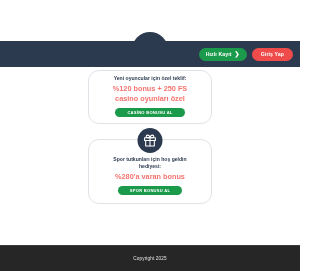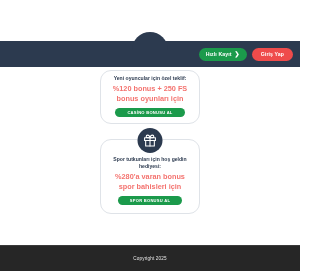--- a/index.html
+++ b/index.html
@@ -89,21 +89,21 @@
   
   .main {
     background: #ffffff;
     padding-top: 3px;
     display: flex;
     flex-direction: column;
     align-items: center;
   }
 
   .promo-card {
-    width: 100px;
+    width: 124px;
     box-sizing: border-box;
     border: 1px solid #dfe3e8;
     border-radius: 11px;
     background: #ffffff;
     display: flex;
     flex-direction: column;
     align-items: center;
     position: relative;
   }
 
@@ -208,21 +208,21 @@
     </button>
   </div>
 </div>
 
 <div class="main">
 
   <div class="promo-card card-casino">
     <p class="promo-lead">Yeni oyuncular için özel teklif:</p>
     <div class="promo-headline">
       <div>%120 bonus + 250 FS</div>
-      <div>bonus oyunları için</div>
+      <div>casino oyunları özel</div>
     </div>
     <button class="promo-cta">
       <span>CASİNO BONUSU AL</span>
     </button>
   </div>
 
   <div class="promo-card card-sports">
     <div class="gift-badge">
       <svg viewBox="0 0 24 24" fill="none" stroke="#ffffff" stroke-width="2" stroke-linecap="round" stroke-linejoin="round">
         <polyline points="20 12 20 22 4 22 4 12"></polyline>
@@ -231,21 +231,20 @@
         <path d="M12 7H7.5a2.5 2.5 0 0 1 0-5C11 2 12 7 12 7z"></path>
         <path d="M12 7h4.5a2.5 2.5 0 0 0 0-5C13 2 12 7 12 7z"></path>
       </svg>
     </div>
     <p class="promo-lead">
       <span>Spor tutkunları için hoş geldin</span><br>
       <span>hediyesi:</span>
     </p>
     <div class="promo-headline">
       <div>%280'a varan bonus</div>
-      <div>spor bahisleri için</div>
     </div>
     <button class="promo-cta">
       <span>SPOR BONUSU AL</span>
     </button>
   </div>
 
 </div>
 
 <div class="footer">
   <span class="footer-text">Copyright 2025</span>

